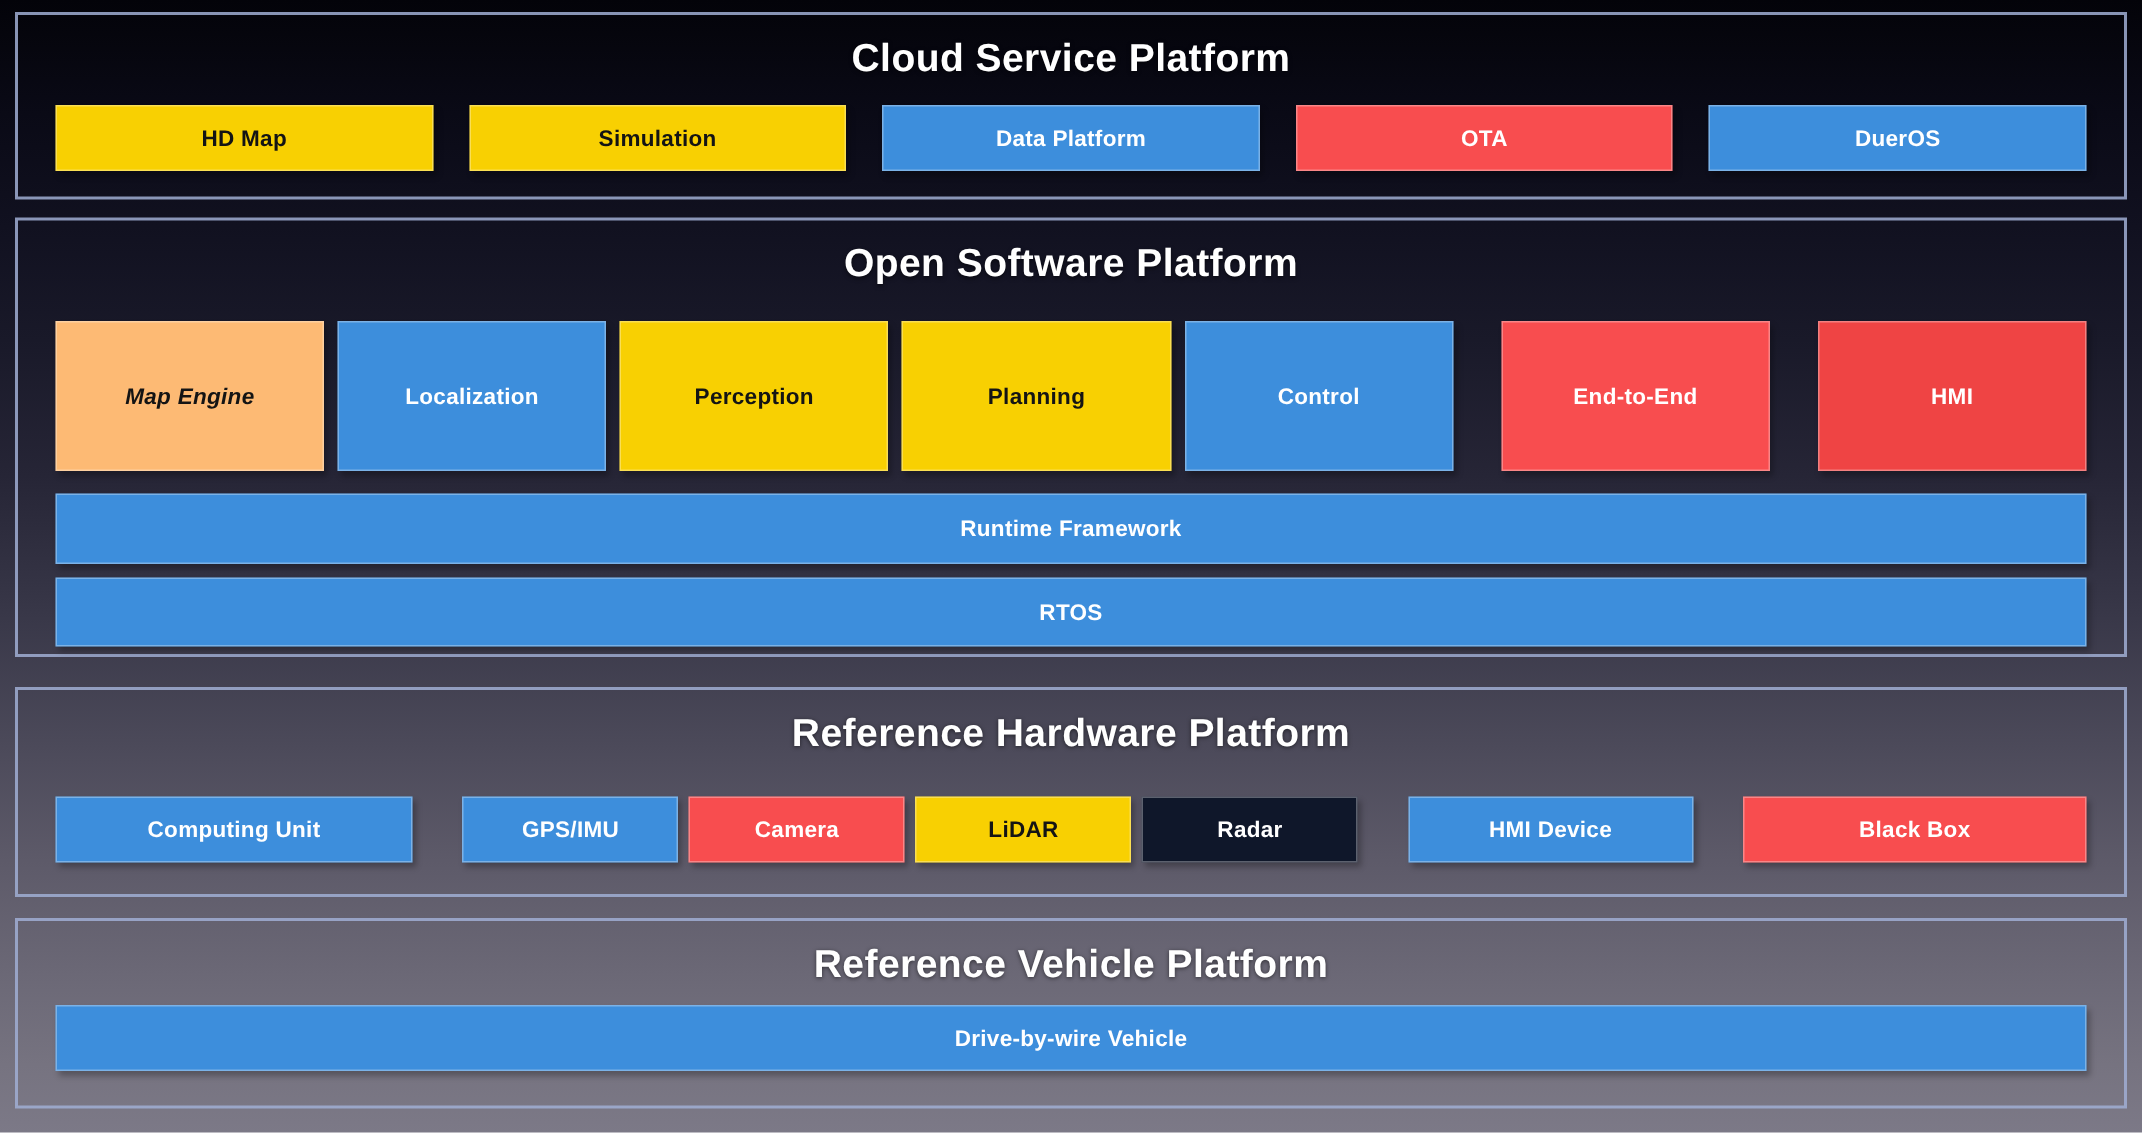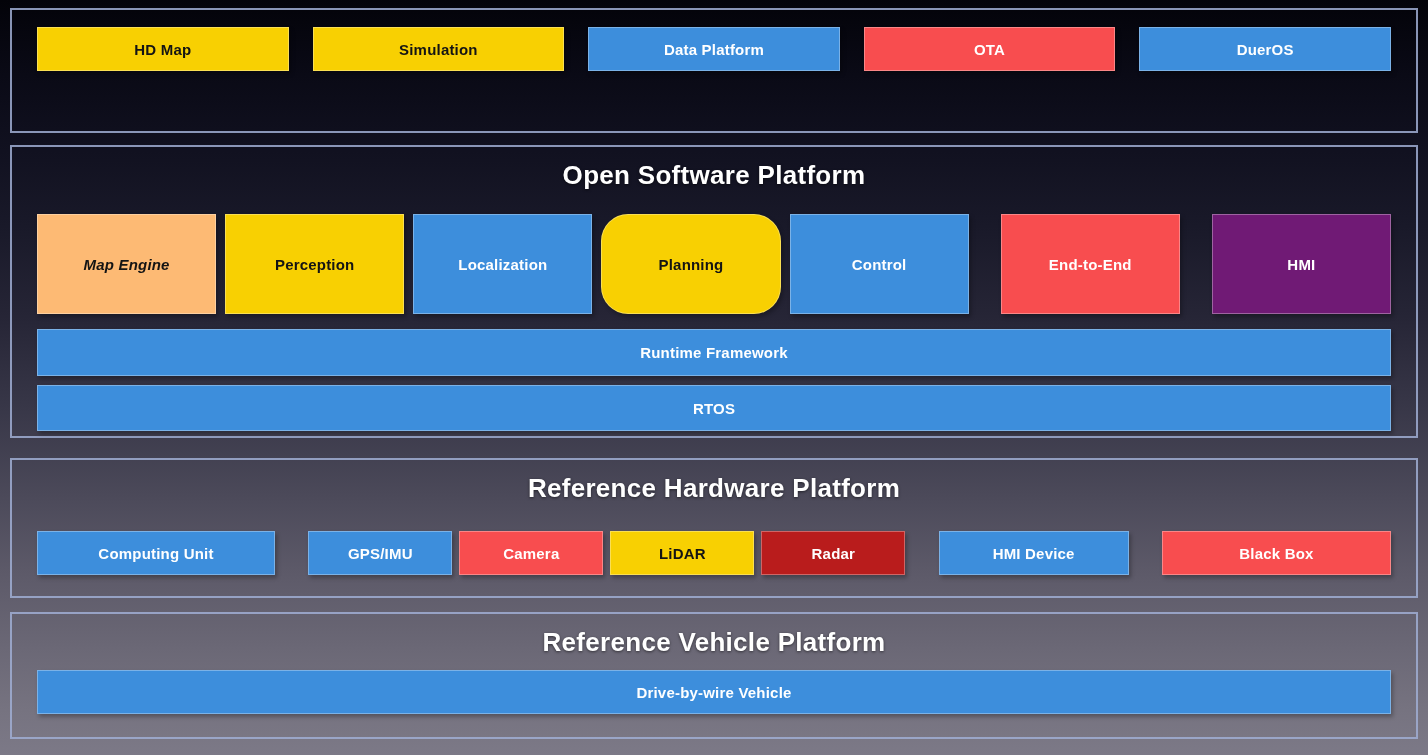--- a/index.html
+++ b/index.html
@@ -67,20 +67,21 @@
   
   .panel.vehicle{height:127px;margin-top:14px;}
   .bar.vehicle-bar{height:44px;margin-top:13px;}
 </style>
 </head>
 <body>
 
 <div class="stage">
 
   <section class="panel cloud">
+    <h2 class="panel-title">Cloud Service Platform</h2>
     <div class="row cloud-row">
       <div class="box" style="background: rgb(248, 208, 2); color: rgb(20, 20, 20);">
         <span>HD Map</span>
       </div>
       <div class="box" style="background: rgb(248, 208, 2); color: rgb(20, 20, 20);">
         <span>Simulation</span>
       </div>
       <div class="box" style="background: rgb(61, 142, 220); color: rgb(255, 255, 255);">
         <span>Data Platform</span>
       </div>
@@ -92,36 +93,36 @@
       </div>
     </div>
   </section>
 
   <section class="panel software">
     <h2 class="panel-title">Open Software Platform</h2>
     <div class="row module-row">
       <div class="box" style="background: #fdba74; color: rgb(20, 20, 20); font-style: italic;">
         <span>Map Engine</span>
       </div>
+      <div class="box" style="background: rgb(61, 142, 220); color: rgb(255, 255, 255);">
+        <span>Localization</span>
+      </div>
       <div class="box" style="background: rgb(248, 208, 2); color: rgb(20, 20, 20);">
         <span>Perception</span>
       </div>
-      <div class="box" style="background: rgb(61, 142, 220); color: rgb(255, 255, 255);">
-        <span>Localization</span>
-      </div>
-      <div class="box" style="background: rgb(248, 208, 2); color: rgb(20, 20, 20); border-radius: 27px;">
+      <div class="box" style="background: rgb(248, 208, 2); color: rgb(20, 20, 20);">
         <span>Planning</span>
       </div>
       <div class="box" style="background: rgb(61, 142, 220); color: rgb(255, 255, 255);">
         <span>Control</span>
       </div>
       <div class="box spaced" style="background: rgb(248, 77, 79); color: rgb(255, 255, 255);">
         <span>End-to-End</span>
       </div>
-      <div class="box spaced" style="background: #701a75; color: rgb(255, 255, 255);">
+      <div class="box spaced" style="background: #ef4444; color: rgb(255, 255, 255);">
         <span>HMI</span>
       </div>
     </div>
     <div class="bar runtime" style="background: rgb(61, 142, 220); color: rgb(255, 255, 255);">
       <span>Runtime Framework</span>
     </div>
     <div class="bar rtos" style="background: rgb(61, 142, 220); color: rgb(255, 255, 255);">
       <span>RTOS</span>
     </div>
   </section>
@@ -135,21 +136,21 @@
       <div class="sensor-group">
         <div class="box" style="background: rgb(61, 142, 220); color: rgb(255, 255, 255);">
           <span>GPS/IMU</span>
         </div>
         <div class="box" style="background: rgb(248, 77, 79); color: rgb(255, 255, 255);">
           <span>Camera</span>
         </div>
         <div class="box" style="background: rgb(248, 208, 2); color: rgb(20, 20, 20);">
           <span>LiDAR</span>
         </div>
-        <div class="box" style="background: #b91c1c; color: rgb(255, 255, 255);">
+        <div class="box" style="background: #0f172a; color: rgb(255, 255, 255);">
           <span>Radar</span>
         </div>
       </div>
       <div class="box w-hmi" style="background: rgb(61, 142, 220); color: rgb(255, 255, 255);">
         <span>HMI Device</span>
       </div>
       <div class="box w-bb" style="background: rgb(248, 77, 79); color: rgb(255, 255, 255);">
         <span>Black Box</span>
       </div>
     </div>

